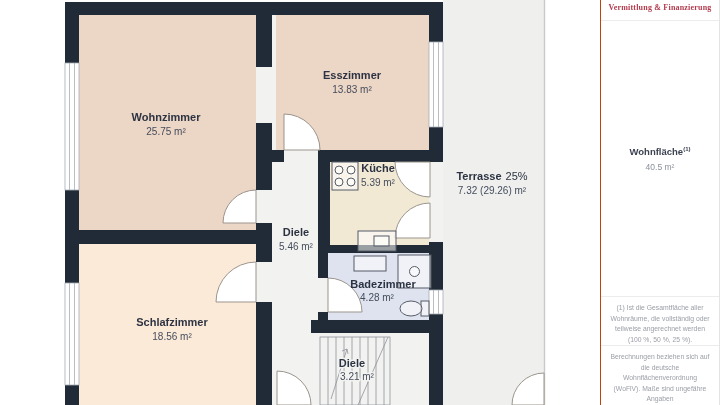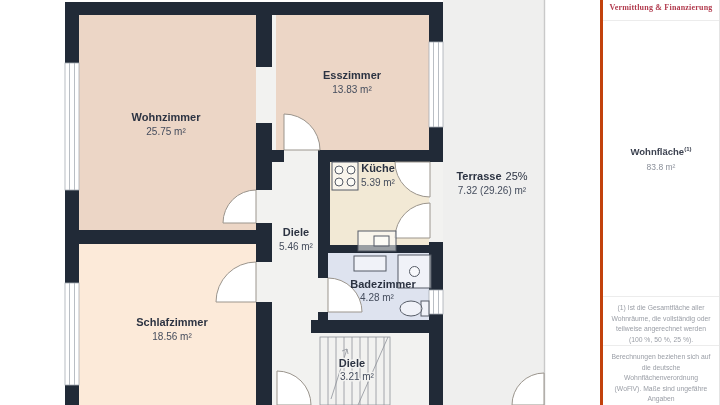--- a/index.html
+++ b/index.html
@@ -18,21 +18,21 @@
   svg .wall{fill:#212a37;}
   svg .win{fill:#ffffff;stroke:#a7adb5;stroke-width:0.8;}
   svg .winline{stroke:#a7adb5;stroke-width:0.8;}
   svg .door{fill:#ffffff;stroke:#9b958d;stroke-width:1;}
   svg .stair{stroke:#8f939a;stroke-width:0.8;fill:none;}
   svg .fixture{stroke:#555b66;stroke-width:1;fill:rgba(255,255,255,0.55);}
 
   
   .sidebar{
     flex:1;height:405px;background:#ffffff;
-    border-left:3px solid #c2410c;border-right:1px solid #e4e4e4;
+    border-left:1px solid #c2410c;border-right:1px solid #e4e4e4;
     display:flex;flex-direction:column;box-sizing:border-box;
   }
   .brand{
     height:22px;box-sizing:border-box;padding-top:3px;text-align:center;
     font-family:"Liberation Serif", serif;font-weight:bold;font-size:8px;
     color:#b23b4e;letter-spacing:0.2px;
   }
   .sb-section{border-top:1px solid #ececec;box-sizing:border-box;}
   .sb-mid{height:300px;display:flex;flex-direction:column;align-items:center;justify-content:center;}
   .wf-label{font-size:9.5px;font-weight:bold;color:#3c4250;}
@@ -177,17 +177,17 @@
       <text class="rname halo" x="352" y="367">Diele</text>
       <text class="rarea halo" x="357" y="380">3.21 m²</text>
     </g>
   </svg>
 </div>
 
 <div class="sidebar">
   <div class="brand">Vermittlung &amp; Finanzierung</div>
   <div class="sb-section sb-mid">
     <div class="wf-label"><span>Wohnfläche</span><sup>(1)</sup></div>
-    <div class="wf-value">83.8 m²</div>
+    <div class="wf-value">40.5 m²</div>
   </div>
   <div class="sb-section footnote fn1">(1) Ist die Gesamtfläche aller Wohnräume, die vollständig oder teilweise angerechnet werden (100 %, 50 %, 25 %).</div>
   <div class="sb-section footnote fn2">Berechnungen beziehen sich auf die deutsche Wohnflächenverordnung (WoFlV). Maße sind ungefähre Angaben</div>
 </div>
 
 </body></html>

